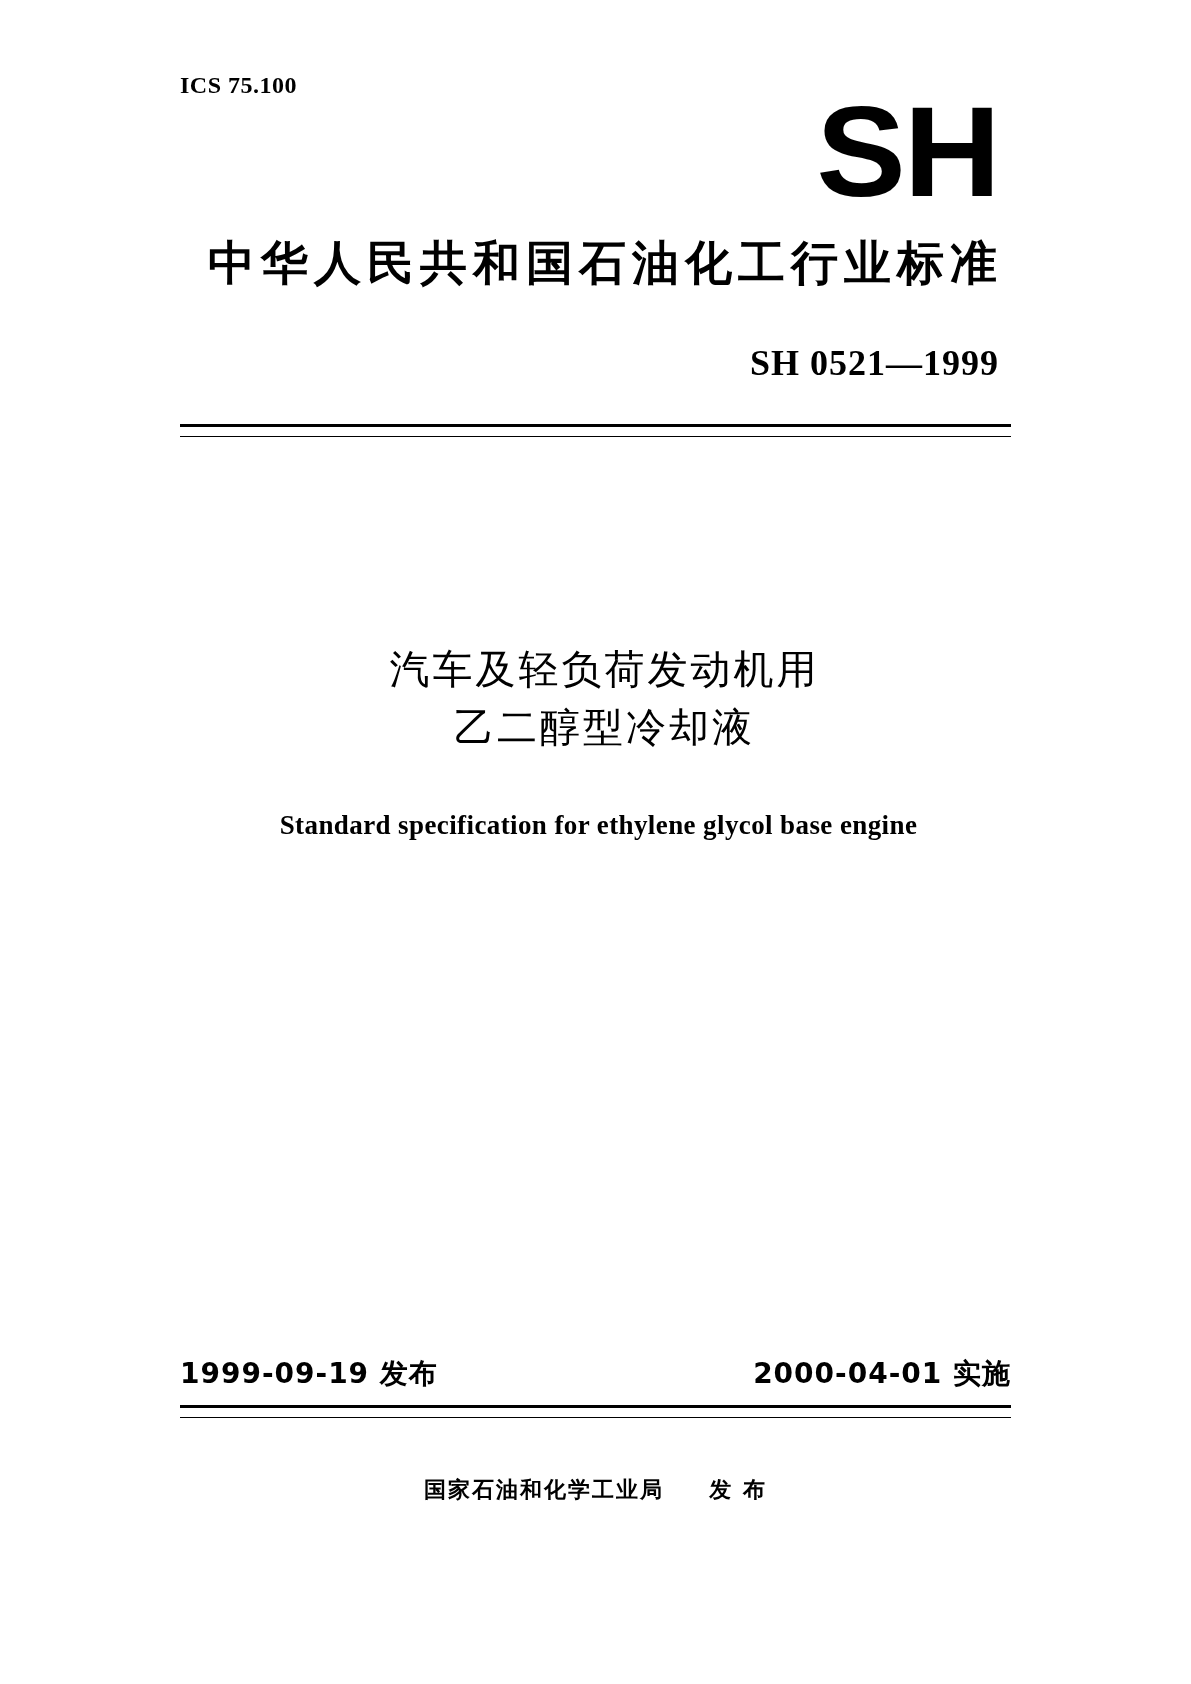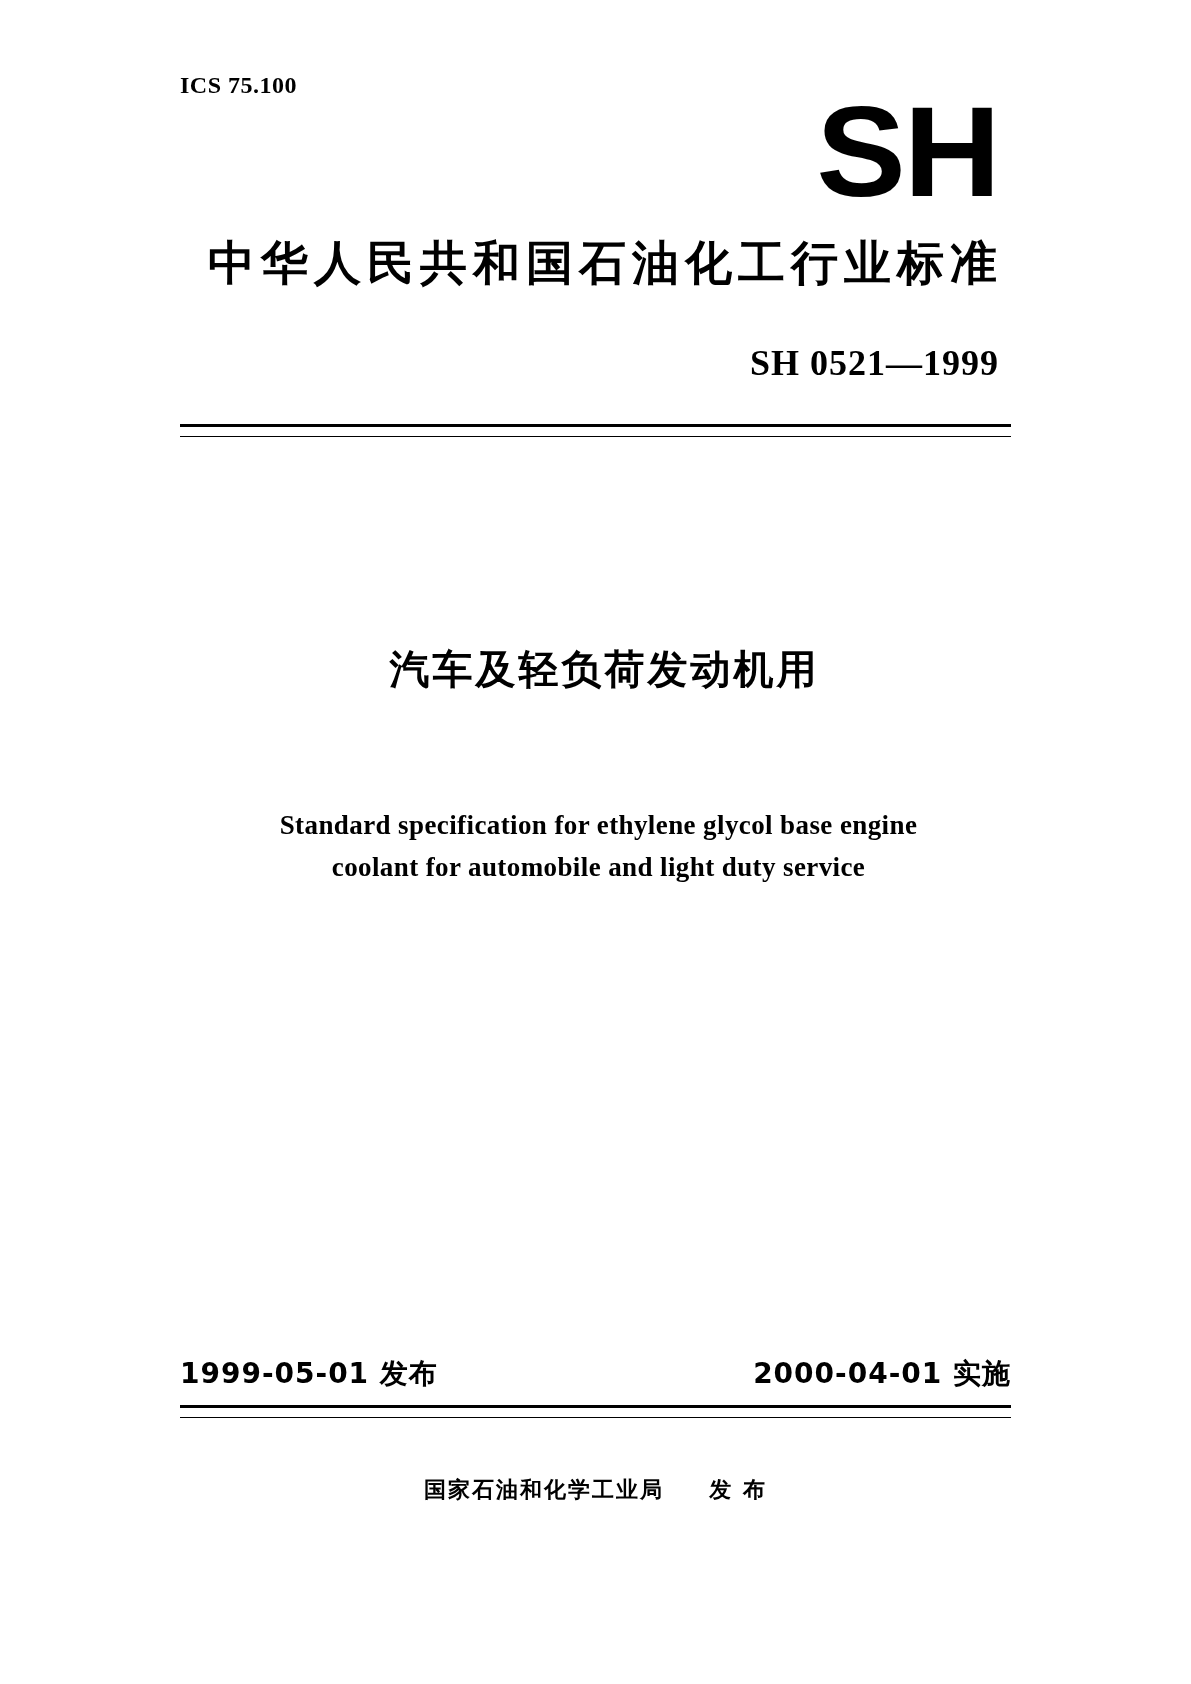--- a/index.html
+++ b/index.html
@@ -89,21 +89,21 @@
   }
 
   
   .title-cn {
     position: absolute;
     left: 0;
     right: 0;
     top: 640px;
     text-align: center;
     font-family: "DejaVu Sans", sans-serif;
-    font-weight: bold;
+    font-weight: normal;
     font-size: 40px;
     line-height: 1.45;
     letter-spacing: 3px;
     padding-left: 18px;
   }
   .title-cn .line {
     display: block;
   }
 
   .title-en {
@@ -185,28 +185,28 @@
 
   <div class="cn-header">中华人民共和国石油化工行业标准</div>
 
   <div class="std-no">SH  0521—1999</div>
 
   <div class="rule-thick"></div>
   <div class="rule-thin"></div>
 
   <div class="title-cn">
     <span class="line">汽车及轻负荷发动机用</span>
+    <span class="line">乙二醇型冷却液</span>
   </div>
 
   <div class="title-en">
     <span class="line">Standard specification for ethylene glycol base engine</span>
-    <span class="line">coolant for automobile and light duty service</span>
   </div>
 
-  <div class="issue-date">1999-05-01 发布</div>
+  <div class="issue-date">1999-09-19 发布</div>
   <div class="effective-date">2000-04-01 实施</div>
 
   <div class="rule-bottom-thick"></div>
   <div class="rule-bottom-thin"></div>
 
   <div class="publisher">
     <span>国家石油和化学工业局</span>
     <span class="gap"></span>
     <span>发 布</span>
   </div>

